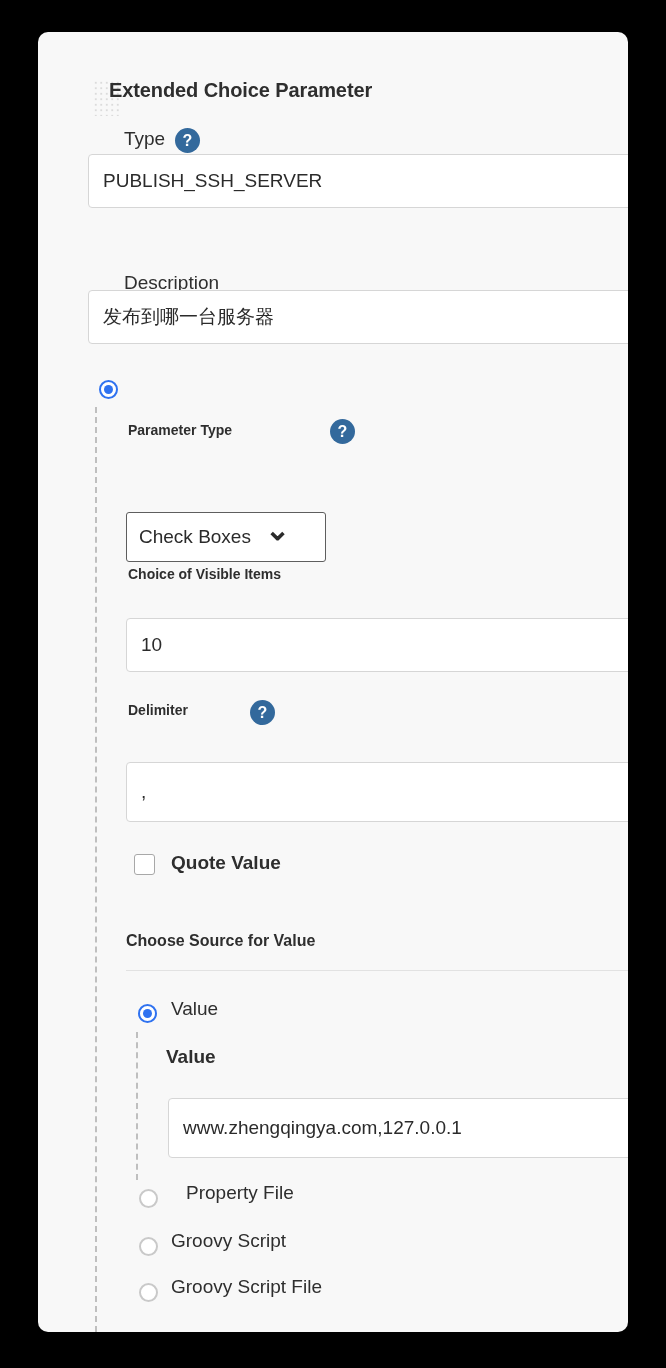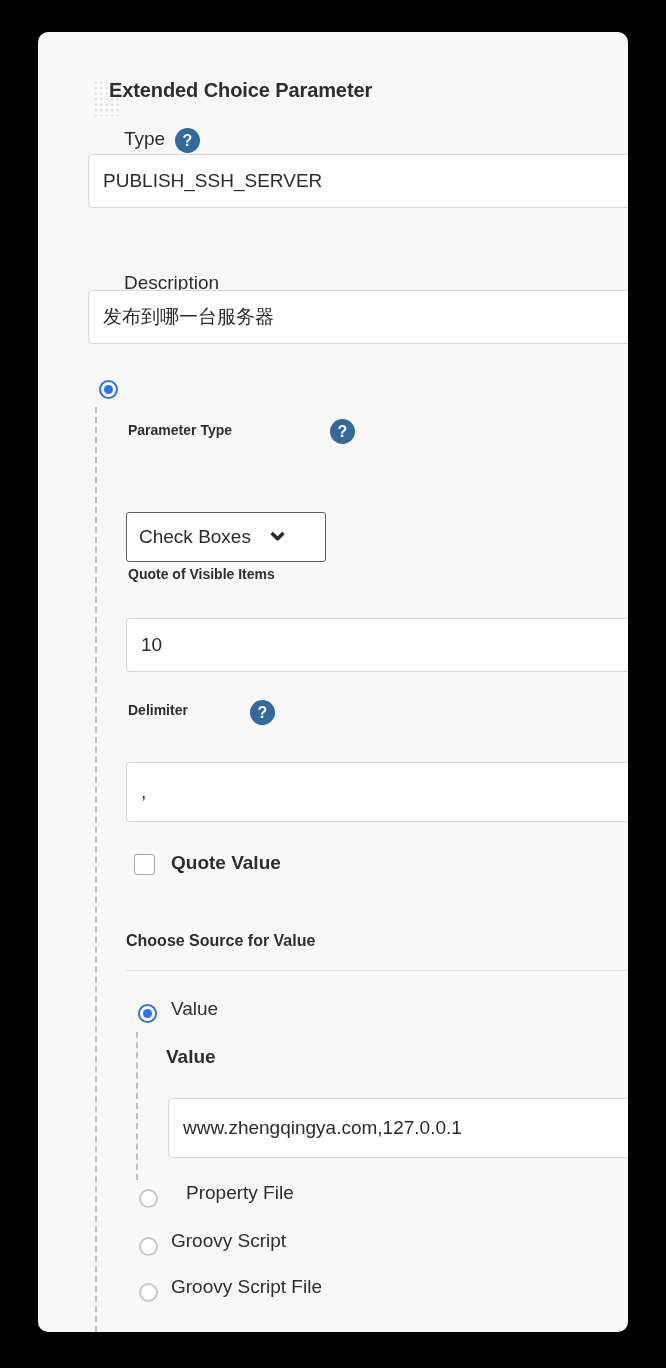--- a/index.html
+++ b/index.html
@@ -167,21 +167,21 @@
 
     <div class="guide" style="left:57px; top:375px; height:925px;"></div>
 
     <div class="label bold" style="left:90px; top:390px;">Parameter Type</div>
     <div class="help-icon" style="left:292px; top:387px;">?</div>
     <div class="select" style="left:88px; top:452px; width:200px;margin-top:28px;">
       <span>Check Boxes</span>
       <span class="chev" style="font-size: 30px; line-height: 10px; position: relative; top: -7px;">⌄</span>
     </div>
 
-    <div class="label bold" style="left:90px; top:534px;">Quote of Visible Items</div>
+    <div class="label bold" style="left:90px; top:534px;">Choice of Visible Items</div>
     <div class="field" style="left:88px; top:586px; width:562px;" placeholder="">10</div>
 
     <div class="label bold" style="left:90px; top:670px;">Delimiter</div>
     <div class="help-icon" style="left:212px; top:668px;">?</div>
     <div class="field tall" style="left:88px; top:730px; width:562px;" placeholder="">,</div>
 
     <div class="checkbox" style="left:96px; top:822px;"></div>
     <div class="label bold" style="left:133px; top:820px; font-size:19px;">Quote Value</div>
 
     <div class="section-head" style="left:88px; top:900px;">Choose Source for Value</div>

